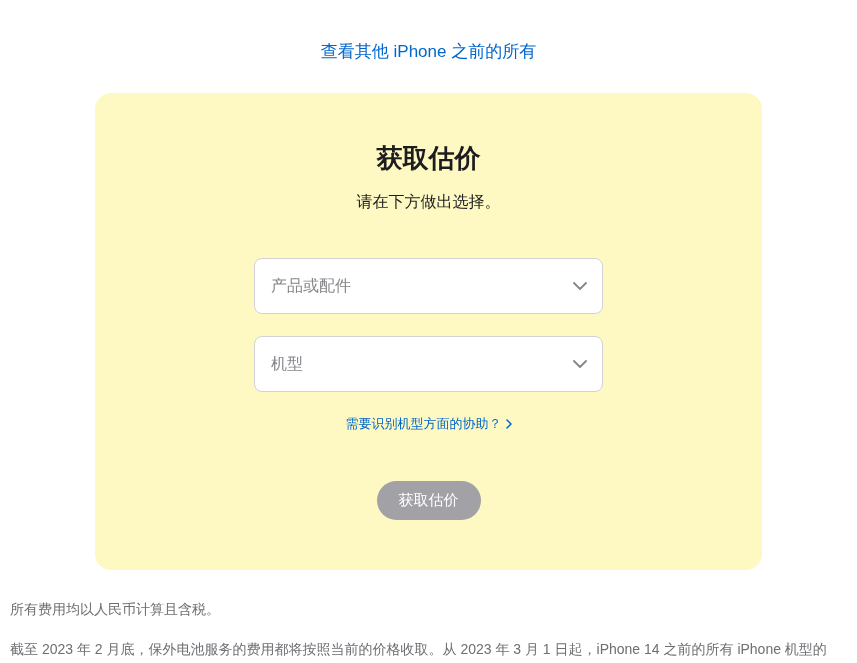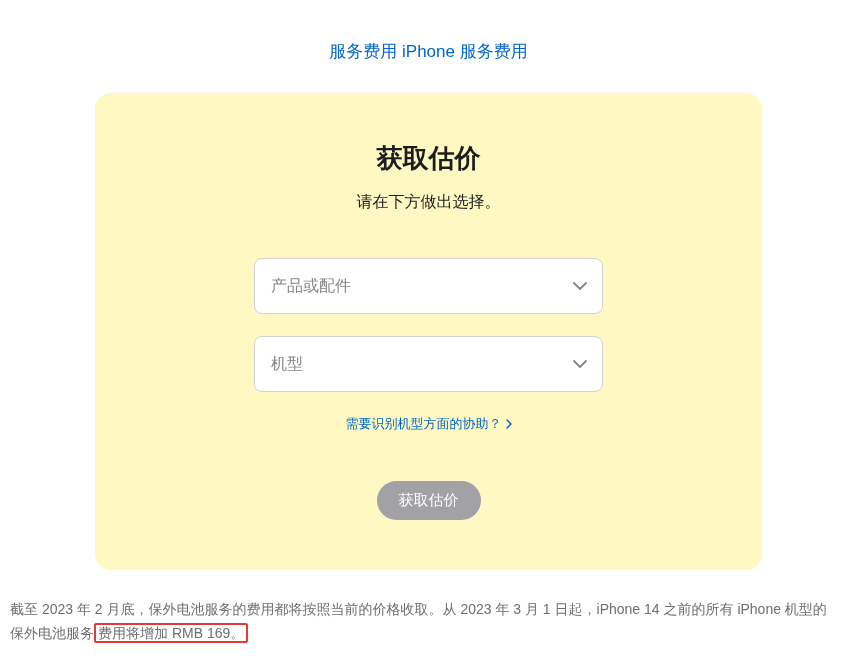--- a/index.html
+++ b/index.html
@@ -120,21 +120,21 @@
       padding: 0 2px;
     }
     .footer-para2 {
       position: relative;
     }
   </style>
 </head>
 <body>
 
 <div class="top-link">
-  <a href="#">服务费用 iPhone 服务费用</a>
+  <a href="#">查看其他 iPhone 之前的所有</a>
 </div>
 
 <div class="card">
   <h2 class="card-title">获取估价</h2>
   <p class="card-subtitle">请在下方做出选择。</p>
 
   <div class="select-wrapper">
     <div class="select-box">产品或配件</div>
     <span class="chevron-down">
       <svg viewBox="0 0 14 8" fill="none">
@@ -160,16 +160,17 @@
             <path d="M1 1L5 5L1 9" stroke="#0066cc" stroke-width="1.5" stroke-linecap="round" stroke-linejoin="round"></path>
           </svg>
       </span>
     </a>
   </div>
 
   <button class="submit-btn">获取估价</button>
 </div>
 
 <div class="footer-text">
+  <p>所有费用均以人民币计算且含税。</p>
   <p class="footer-para2">
     <span>截至 2023 年 2 月底，保外电池服务的费用都将按照当前的价格收取。从 2023 年 3 月 1 日起，iPhone 14 之前的所有 iPhone 机型的保外电池服务</span><span class="highlight">费用将增加 RMB 169。</span>
   </p>
 </div>
 
 </body></html>

